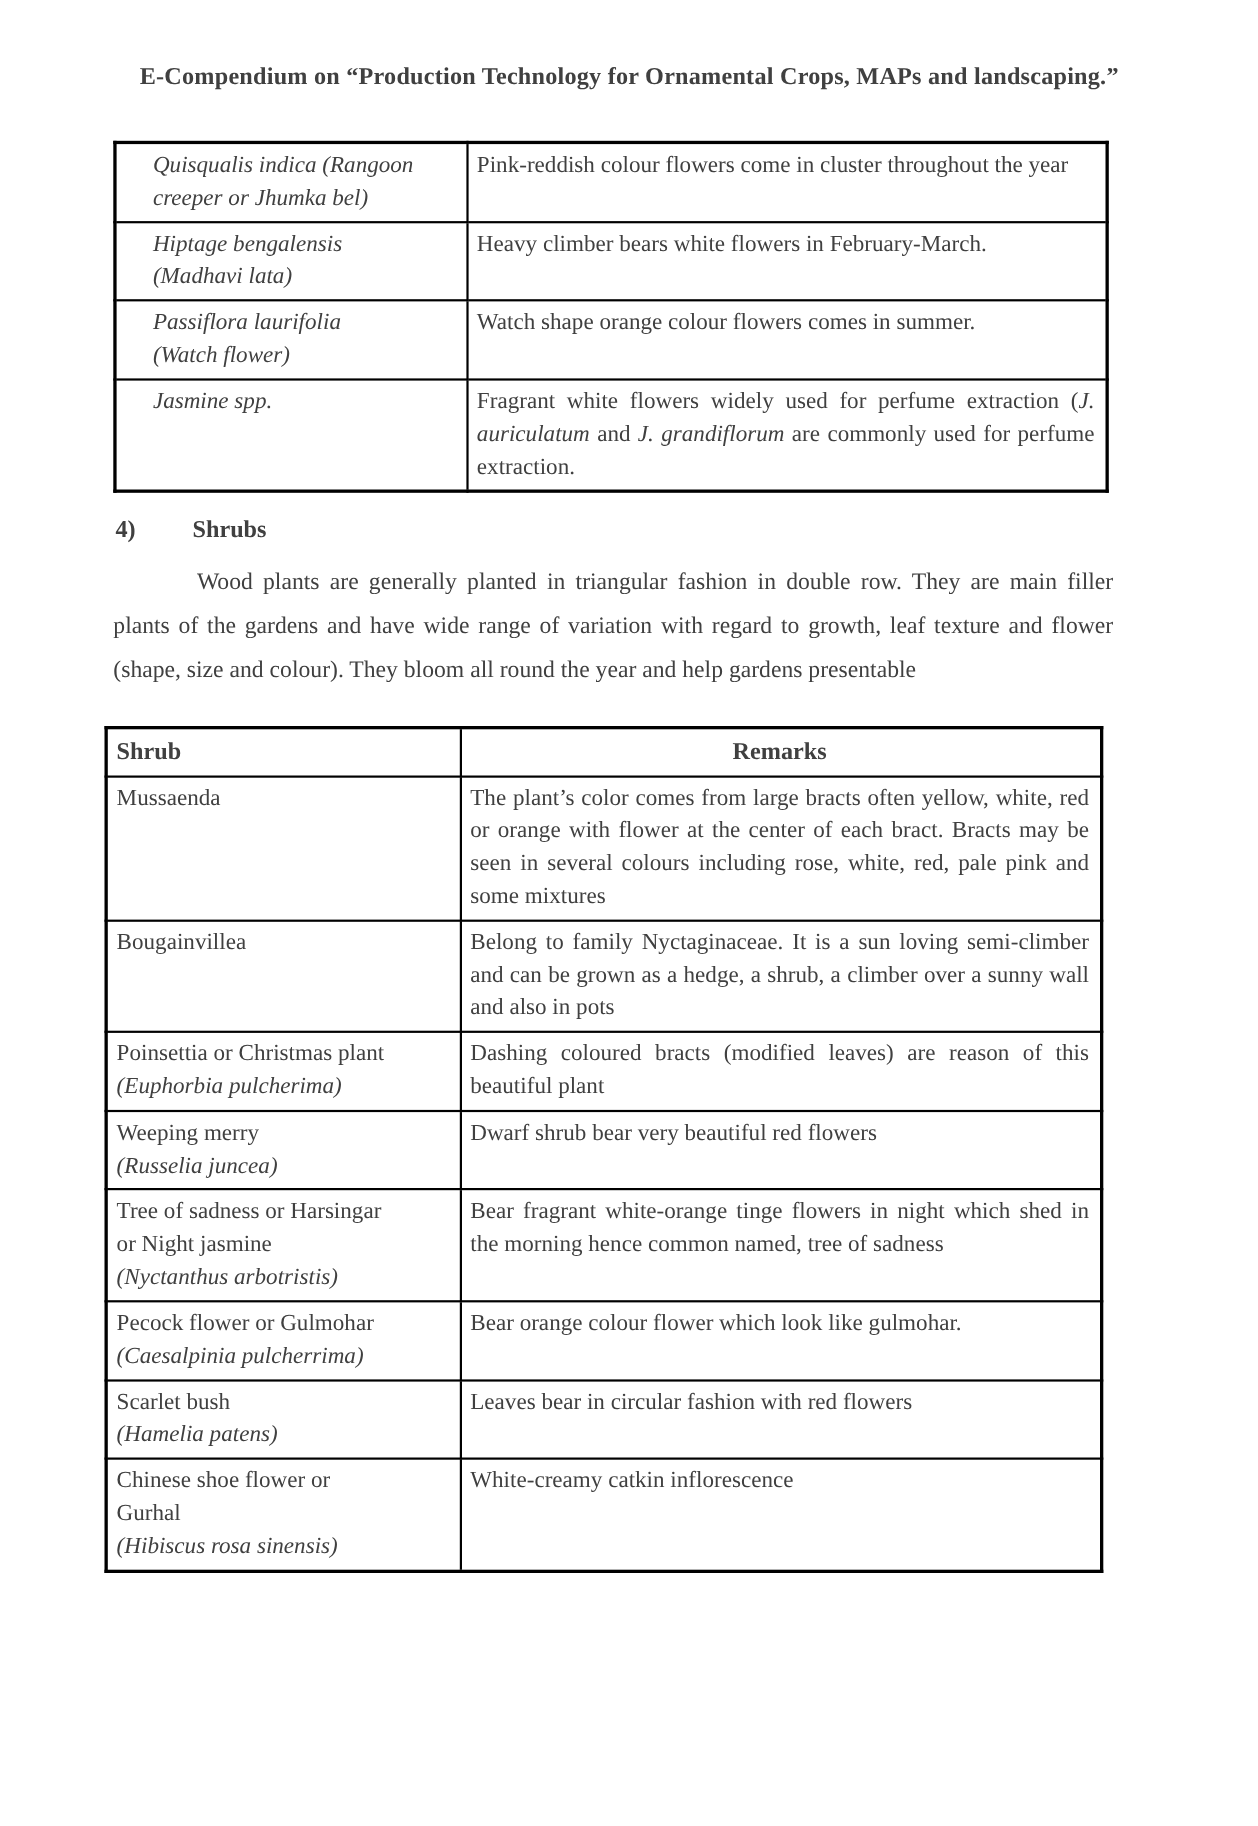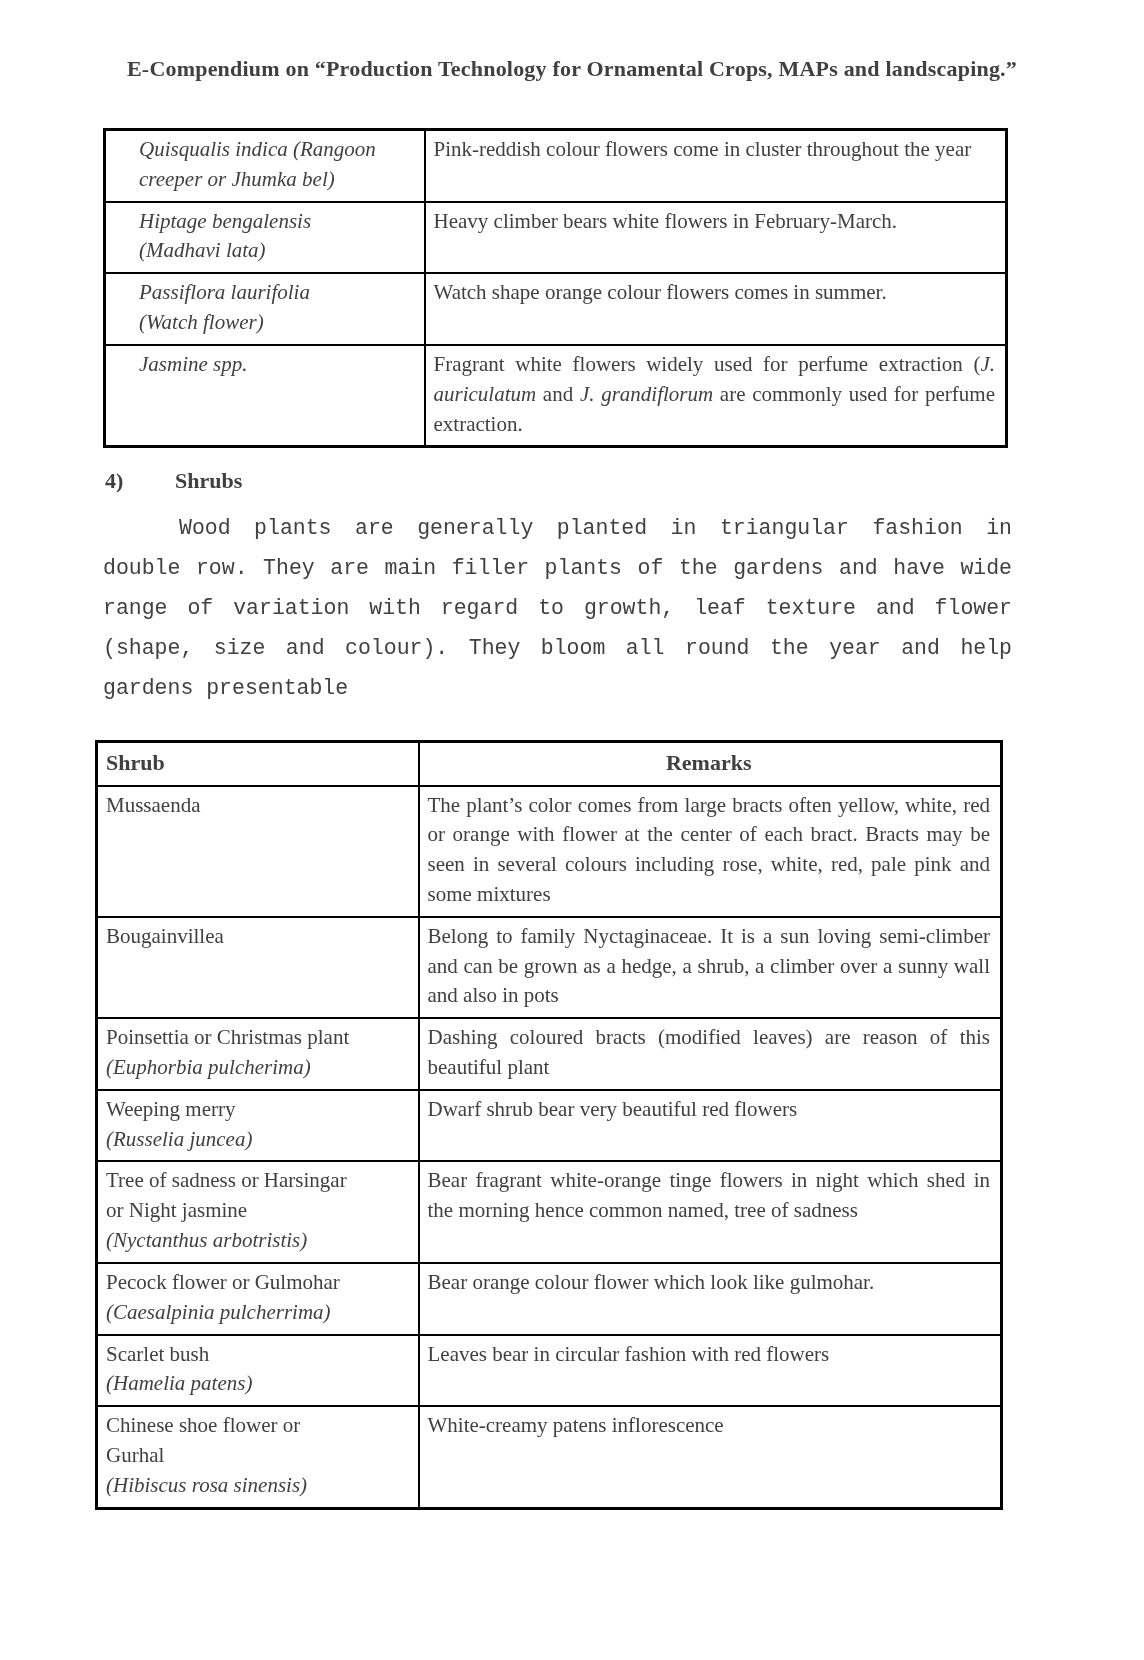--- a/index.html
+++ b/index.html
@@ -73,21 +73,20 @@
     font-weight: bold;
   }
   .section-heading .sec-num { display: inline-block; width: 70px; }
   .body-para {
     margin: 14px 132px 0 103px;
     width: 909px;
     font-size: 21.5px;
     line-height: 40px;
     text-align: justify;
     text-indent: 76px;
-    font-family: Liberation Mono, monospace;
   }
   .tbl-shrubs { margin-top: 32px; }
 </style>
 </head>
 <body>
 
 <div class="page">
 
   <div class="doc-header">E-Compendium on “Production Technology for Ornamental Crops, MAPs and landscaping.”</div>
 
@@ -157,18 +156,18 @@
         <tr>
           <td class="name-cell">Pecock flower or Gulmohar<br><i>(Caesalpinia pulcherrima)</i></td>
           <td class="remark-cell">Bear orange colour flower which look like gulmohar.</td>
         </tr>
         <tr>
           <td class="name-cell">Scarlet bush<br><i>(Hamelia patens)</i></td>
           <td class="remark-cell">Leaves bear in circular fashion with red flowers</td>
         </tr>
         <tr>
           <td class="name-cell">Chinese shoe flower or<br>Gurhal<br><i>(Hibiscus rosa sinensis)</i></td>
-          <td class="remark-cell">White-creamy patens inflorescence</td>
+          <td class="remark-cell">White-creamy catkin inflorescence</td>
         </tr>
       </tbody>
   </table>
 
 </div>
 
 </body></html>

